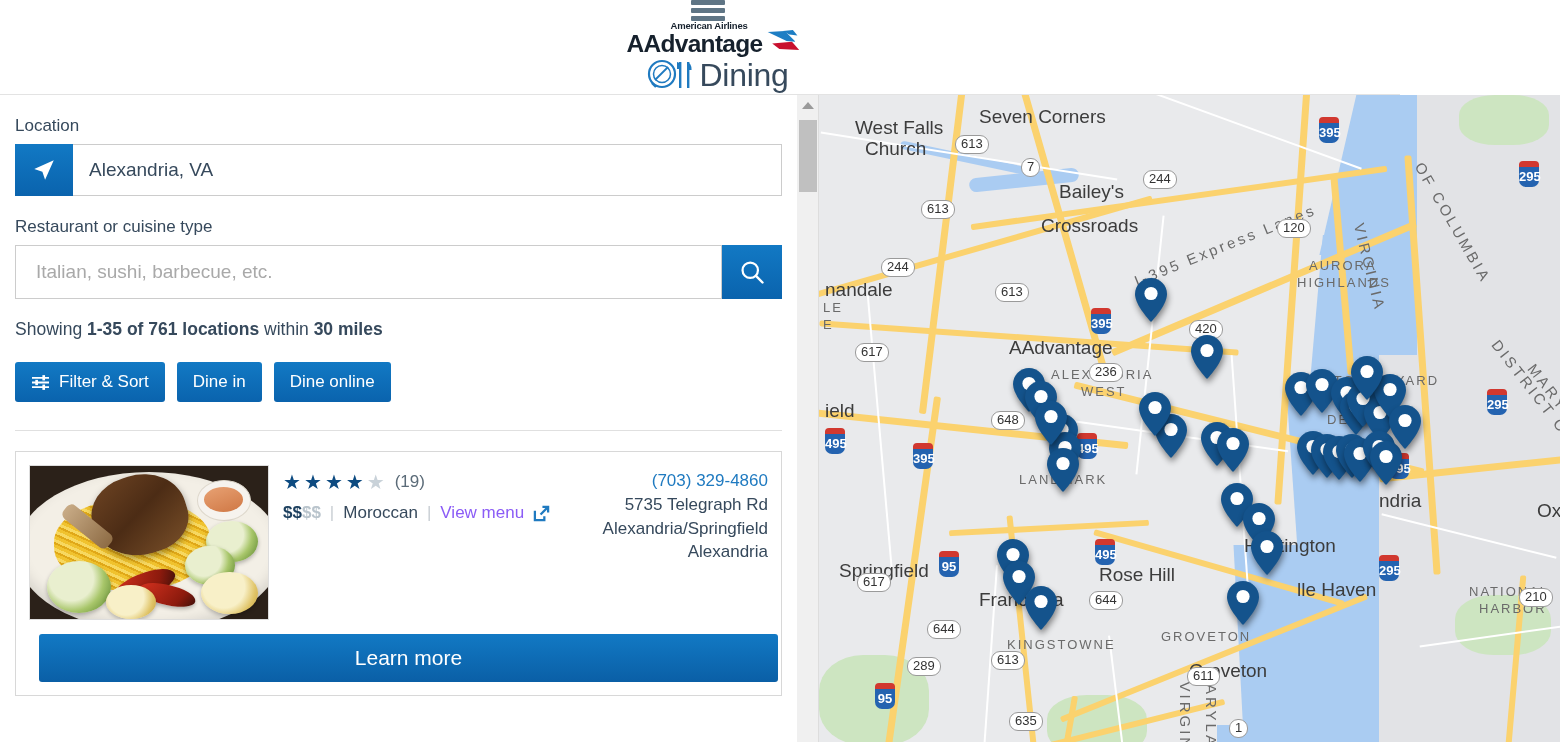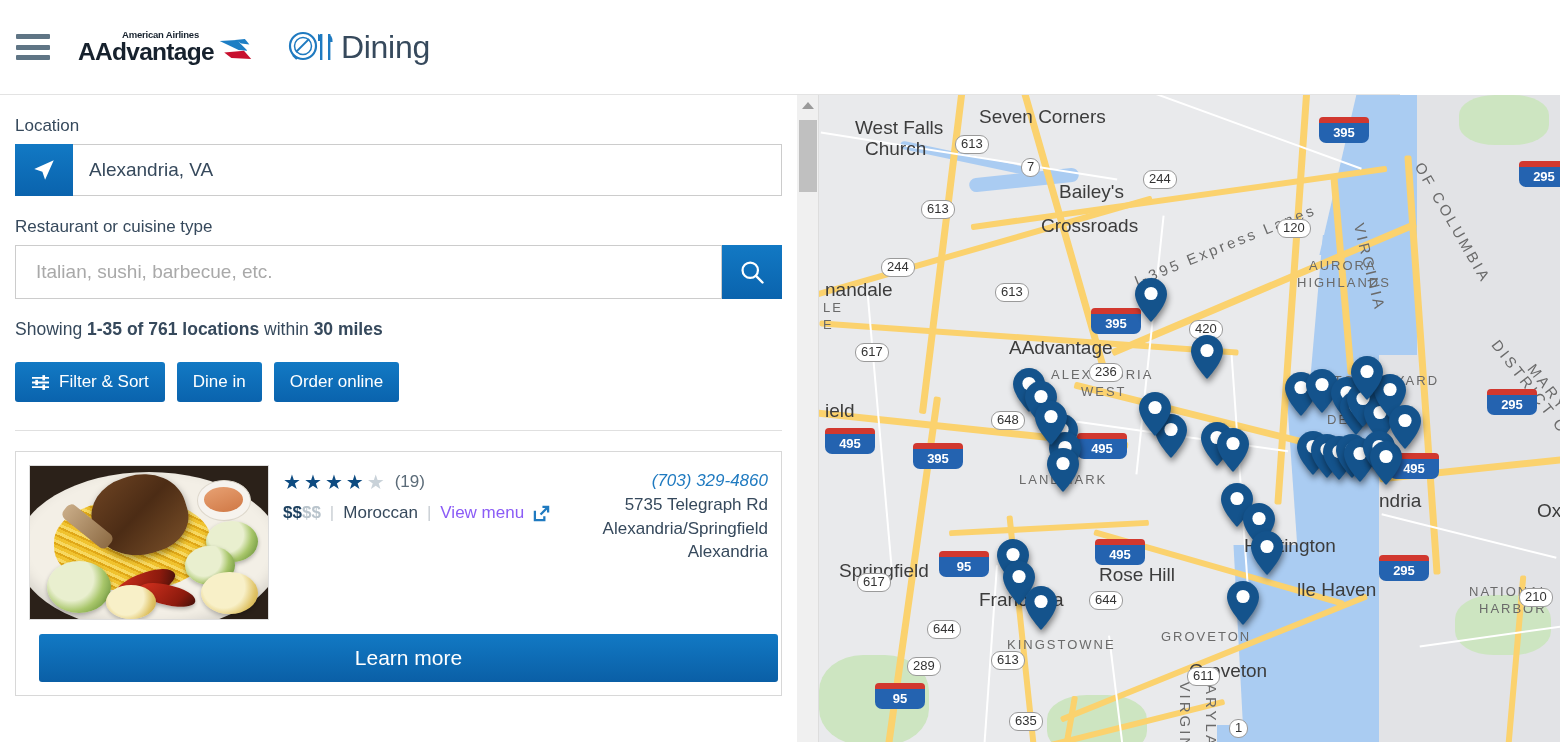--- a/index.html
+++ b/index.html
@@ -10,21 +10,21 @@
     overflow: hidden;
     font-family: "Liberation Sans", sans-serif;
     background: #ffffff;
   }
   .page { position: relative; width: 1560px; height: 742px; background:#fff; }
 
   
   .header {
     position: absolute; left:0; top:0; width:1400px; height:95px;
     background:#fff; border-bottom:1px solid #e3e3e3;
-    display:flex; align-items:center;
+    display:flex; align-items:center;flex-direction:column;
   }
   .hamburger { margin-left:16px; width:34px; height:26px;
     display:flex; flex-direction:column; justify-content:space-between; cursor:pointer; }
   .hamburger span { display:block; height:5px; width:34px; background:#5f7585; border-radius:1px; }
 
   .aa-logo { margin-left:28px; display:flex; align-items:flex-end; }
   .aa-text-wrap { display:flex; flex-direction:column; align-items:flex-start; line-height:1; }
   .aa-sub { font-size:9.5px; font-weight:bold; color:#16212d; letter-spacing:-0.2px; margin-left:44px; margin-bottom:1px;}
   .aa-main { font-size:24.5px; font-weight:bold; color:#16212d; letter-spacing:-0.7px; }
   .aa-bird { width:36px; height:28px; margin-left:3px; margin-bottom:2px; }
@@ -145,21 +145,21 @@
   .stars-row { display:flex; align-items:center; margin-top:7px; gap:3px; }
   .star { font-size:20px; line-height:1; color:#0d4b81; }
   .star.empty { color:#c9d2d9; }
   .rev-count { font-size:17px; color:#5b6b78; margin-left:7px; }
   .meta-row { display:flex; align-items:center; gap:9px; margin-top:11px; font-size:17px; color:#36495c; }
   .price .on { color:#1c3f5e; font-weight:bold; }
   .price .off { color:#b9c4cc; font-weight:bold; }
   .vbar { color:#c8ced3; }
   .viewmenu { color:#8b5cf6; cursor:pointer; }
   .info-right { text-align:right; font-size:17px; color:#36495c; line-height:1.4; padding-top:4px; }
-  .phone { color:#1f7ac0; cursor:pointer;font-style:italic; }
+  .phone { color:#1f7ac0; cursor:pointer; }
   .learn {
     margin-top:14px; width:100%; height:48px; border:none; border-radius:3px;
     background:linear-gradient(180deg,#1279c4 0%,#0a5fa6 100%);
     color:#fff; font-size:21px; cursor:pointer;
     font-family:"Liberation Sans", sans-serif;
     margin-left:10px;
   }
 
   
   .map-wrap { position:absolute; left:797px; top:95px; width:763px; height:647px; overflow:hidden; }
@@ -183,21 +183,21 @@
     font-family:"Liberation Sans", sans-serif; }
   .lbl.city { font-size:19px; color:#3c3c3c; }
   .lbl.hood { font-size:13px; letter-spacing:2px; color:#6a6a6a; }
   .lbl.state { font-size:15px; letter-spacing:3px; color:#6a6a6a; }
   .shield {
     position:absolute; background:#fff; border:1.5px solid #9a9a9a;
     border-radius:9px; font-size:13px; color:#333; text-align:center;
     padding:1px 5px; line-height:1.15;
   }
   .ishield {
-    position:absolute; width:50px; height:26px; color:#fff; font-size:13px;
+    position:absolute; width:20px; height:26px; color:#fff; font-size:13px;
     font-weight:bold; text-align:center; line-height:20px;
     background:#2463b0; border-top:6px solid #d1382f; border-radius:4px 4px 7px 7px;
   }
   .pin { position:absolute; width:34px; height:46px; }
   .pin svg { display:block; width:34px; height:46px;
     filter: drop-shadow(1px 4px 3px rgba(0,0,0,.45)); }
 </style>
 </head>
 <body>
 
@@ -271,21 +271,21 @@
           <rect x="12" y="1.2" width="2.8" height="5.6" fill="#fff"></rect>
           <rect x="4.5" y="6.2" width="2.8" height="5.6" fill="#fff"></rect>
           <rect x="12" y="11.2" width="2.8" height="5.6" fill="#fff"></rect>
         </svg>
         <span>Filter &amp; Sort</span>
       </button>
       <button class="pill">
         <span>Dine in</span>
       </button>
       <button class="pill">
-        <span>Order online</span>
+        <span>Dine online</span>
       </button>
     </div>
 
     <div class="divider"></div>
 
     <div class="card">
       <div class="card-top">
 
         <div class="thumb">
           <div class="plate"></div>

